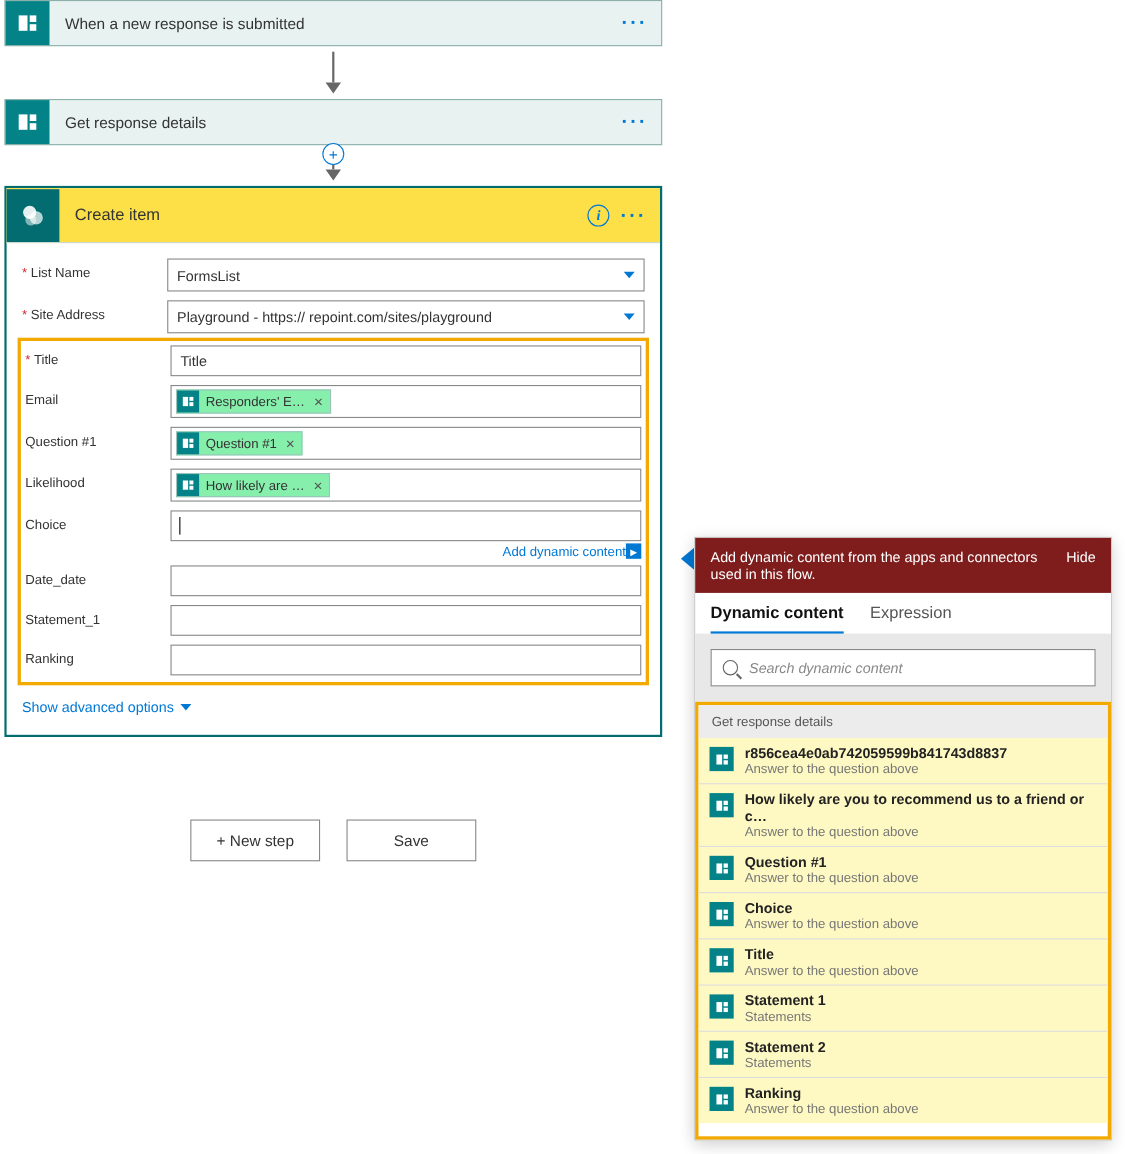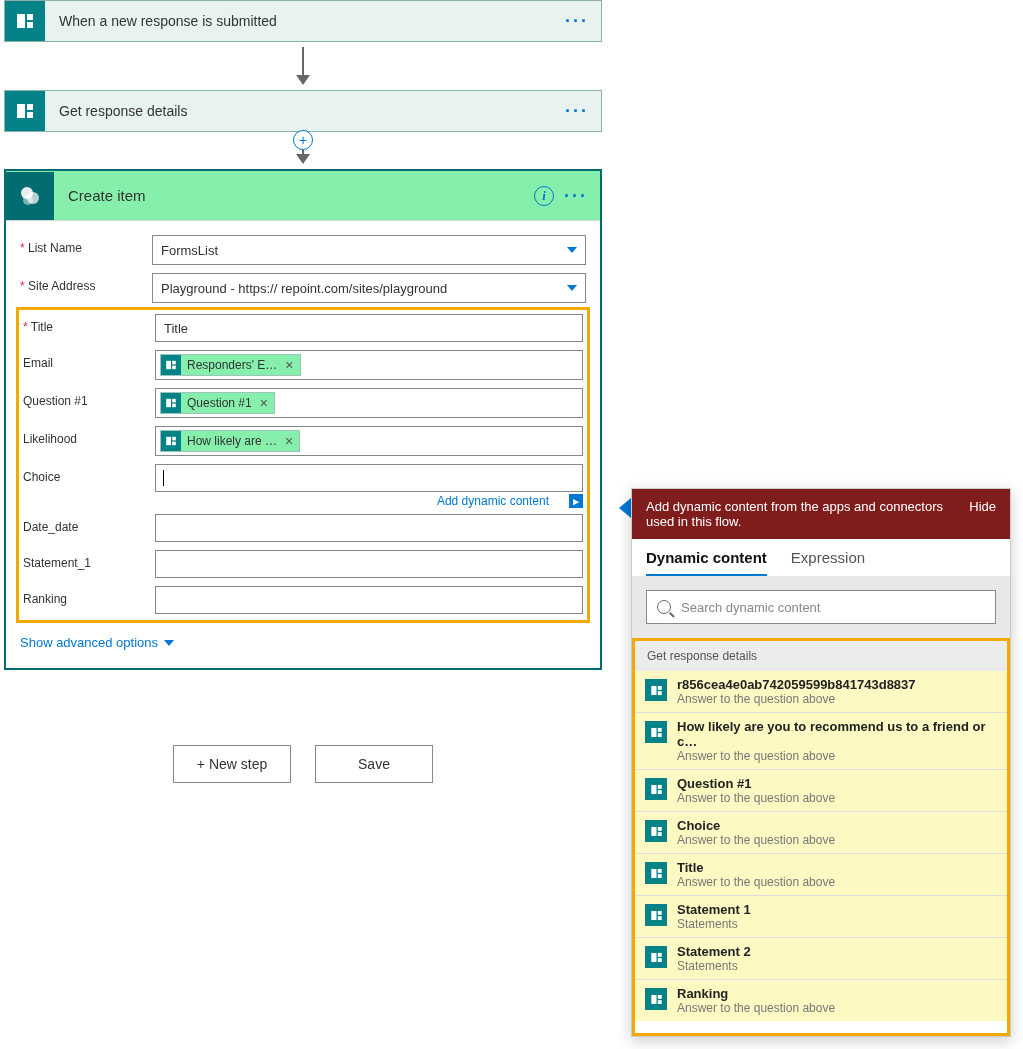--- a/index.html
+++ b/index.html
@@ -21,21 +21,21 @@
 
   .arrow-wrap { width: 598px; text-align: center; position: relative; padding:5px 0;}
   .arrow-line { width:2px;height:28px;background:#666;margin:0 auto; }
   .arrow-head { width:0;height:0;border-left:7px solid transparent;border-right:7px solid transparent;border-top:10px solid #666;margin:0 auto; }
   .plus-badge { position:absolute; left:50%; top:-2px; transform:translateX(-50%); width:20px;height:20px;border:1.5px solid #0078d4;border-radius:50%;background:#fff;color:#0078d4;display:flex;align-items:center;justify-content:center;font-size:14px;line-height:1;}
 
   .expanded-card {
     width: 598px; border: 2px solid #036c70; background: #fff;
   }
   .expanded-header {
-    height: 50px; background: #86efac; border-bottom:1px solid #c8d8d5; display:flex; align-items:center; position:relative;
+    height: 50px; background: #fde047; border-bottom:1px solid #c8d8d5; display:flex; align-items:center; position:relative;
   }
   .expanded-body { padding: 14px 14px 18px 14px; }
 
   .field-row { display:flex; align-items:flex-start; margin-bottom: 8px; }
   .field-label { width: 132px; font-size: 12px; color:#333; padding-top:6px; }
   .field-label .req { color:#d13438; }
   .field-input-wrap { flex:1; }
 
   .combo {
     height: 30px; width: 100%; border: 1px solid #888; display:flex; align-items:center; padding:0 8px; justify-content:space-between; font-size:13px;
@@ -49,40 +49,40 @@
 
   .token {
     display:inline-flex; align-items:center; background:#86efac; border:1px solid #9cc4bd; height:22px; font-size:12px;
   }
   .token-icon { width:20px;height:20px;background:#038387;display:flex;align-items:center;justify-content:center;margin-right:6px;}
   .token-x { padding: 0 6px; color:#555; font-size:14px; cursor:pointer;}
   .token-label { padding-right:2px;color:#333;}
 
   .cursor-bar { width:1px; height:16px; background:#000; margin-left:3px;}
 
-  .add-dyn { text-align:left; font-size:12px; color:#0078d4; margin-top:2px; display:flex;justify-content:flex-end;align-items:center;gap:20px;}
+  .add-dyn { text-align:left; font-size:12px; color:#0078d4; margin-top:2px; display:flex;justify-content:flex-end;align-items:center;gap:0;}
   .add-dyn-badge { width:14px;height:14px;background:#0078d4;color:#fff;display:flex;align-items:center;justify-content:center;font-size:11px;font-weight:bold;}
 
   .adv-link { color:#0078d4;font-size:13px;display:flex;align-items:center;gap:6px;margin-top:12px;}
 
   
   .bottom-buttons { position:absolute; left:4px; top:745px; width:598px; display:flex; justify-content:center; gap:24px;}
   .btn { width:118px;height:38px;border:1px solid #888;background:#fff;font-size:14px;display:flex;align-items:center;justify-content:center;gap:4px;}
 
   
   .dyn-panel {
     position:absolute; left:631px; top:488px; width:380px; background:#fff; border:1px solid #ccc;
     box-shadow: 0 4px 14px rgba(0,0,0,0.2);
   }
   .dyn-header { background:#7f1d1d; color:#fff; padding:10px 14px; display:flex; justify-content:space-between; font-size:13px; }
   .dyn-header .hide { cursor:pointer; }
   .dyn-tabs { display:flex; padding:10px 14px 0 14px; gap:24px; font-size:15px; }
   .dyn-tab { padding-bottom:8px; color:#555;}
   .dyn-tab.active { color:#111; font-weight:600; border-bottom:2px solid #0078d4;}
-  .dyn-search-wrap { padding:14px; background:#e8e8e8;}
+  .dyn-search-wrap { padding:14px; background:#e8e8e8;font-style:italic;}
   .dyn-search { height:34px; width:100%; border:1px solid #888;background:#fff; display:flex;align-items:center;padding:0 10px;gap:10px;font-size:13px;color:#888;}
   .search-icon { width:14px;height:14px;border:1.5px solid #666;border-radius:50%;position:relative;}
   .search-icon::after{content:'';position:absolute;width:6px;height:1.5px;background:#666;transform:rotate(45deg);right:-5px;bottom:-2px;}
 
   .dyn-list-wrap { border:3px solid #f2a900; border-top:3px solid #f2a900; height: 398px; overflow:hidden;}
   .dyn-section-title { background:#ececec; padding:8px 12px; font-size:12px; color:#555;}
   .dyn-list { background:#fef9c3; }
   .dyn-item { display:flex; padding:6px 10px; border-bottom:1px solid #ddd; align-items:flex-start; gap:10px;}
   .dyn-item:last-child { border-bottom:none;}
   .dyn-item-icon { width:22px;height:22px;background:#038387;flex-shrink:0;display:flex;align-items:center;justify-content:center;margin-top:2px;}

